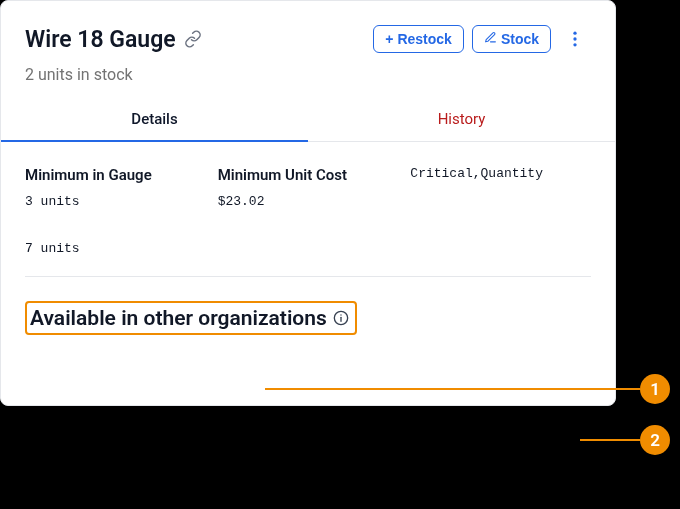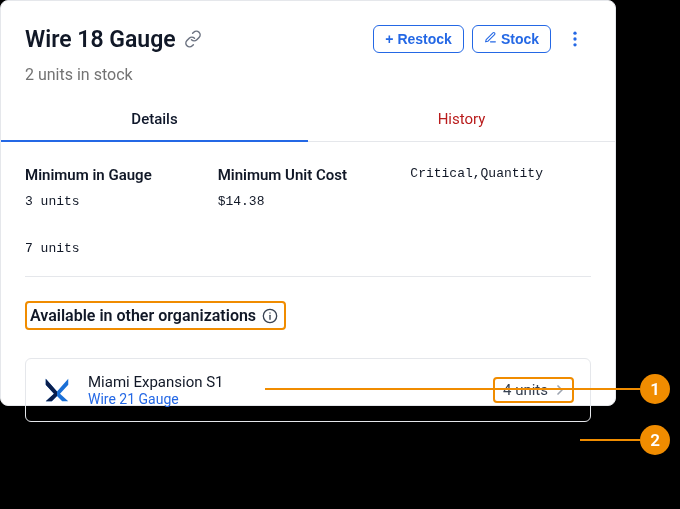--- a/index.html
+++ b/index.html
@@ -58,21 +58,21 @@
     padding: 24px 24px 4px 24px;
   }
   .field-label { font-size: 15px; font-weight: 600; color: #111827; margin-bottom: 10px; }
   .field-value { font-size: 13px; color: #111827; font-family: Liberation Mono, monospace; }
   .row-single { padding: 28px 24px 20px 24px; }
   .divider { height: 1px; background: #e5e7eb; margin: 0 24px; }
 
   .avail-section { padding: 24px 24px 10px 24px; }
   .avail-header {
     display: inline-flex; align-items: center; gap: 6px;
-    font-size: 16px; font-weight: 600; color: #111827;
+    font-size: 21px; font-weight: 600; color: #111827;
     padding: 3px 6px 3px 3px;
     border: 2px solid #f08c00; border-radius: 4px;
   }
   .info-icon { color: #374151; display: inline-flex; }
 
   .org-card {
     margin: 18px 24px 0 24px;
     border: 1px solid #e5e7eb;
     border-radius: 6px;
     padding: 14px 16px;
@@ -163,21 +163,21 @@
     <div class="tab inactive">History</div>
   </div>
 
   <div class="grid3">
     <div>
       <div class="field-label">Minimum in Gauge</div>
       <div class="field-value">3 units</div>
     </div>
     <div>
       <div class="field-label">Minimum Unit Cost</div>
-      <div class="field-value">$14.38</div>
+      <div class="field-value">$23.02</div>
     </div>
     <div>
       <div class="field-value">Critical,Quantity</div>
     </div>
   </div>
 
   <div class="row-single">
     <div>
       <div class="field-value">7 units</div>
     </div>
@@ -191,39 +191,19 @@
       <span class="info-icon">
         <svg width="16" height="16" viewBox="0 0 24 24" fill="none" stroke="currentColor" stroke-width="2" stroke-linecap="round" stroke-linejoin="round">
             <circle cx="12" cy="12" r="10"></circle>
             <line x1="12" y1="11" x2="12" y2="17"></line>
             <circle cx="12" cy="7.5" r="1" fill="currentColor" stroke="none"></circle>
           </svg>
       </span>
     </span>
   </div>
 
-  <div class="org-card">
-    <span class="org-logo">
-      <svg width="30" height="30" viewBox="0 0 40 40">
-          <path d="M5 5 L20 22 L35 5 L35 13 L24 25 L35 35 L27 35 L20 28 L13 35 L5 35 L16 25 L5 13 Z" fill="#1a6fd6"></path>
-          <path d="M5 5 L5 13 L16 25 L5 35 L13 35 L20 28 L20 22 Z" fill="#0a1f4d"></path>
-        </svg>
-    </span>
-    <div class="org-text">
-      <div class="org-name">Miami Expansion S1</div>
-      <div class="org-part">Wire 21 Gauge</div>
-    </div>
-    <div class="org-right">
-      <span class="org-units">4 units</span>
-      <span class="chevron-right">
-        <svg width="16" height="16" viewBox="0 0 24 24" fill="none" stroke="currentColor" stroke-width="2.5" stroke-linecap="round" stroke-linejoin="round">
-            <polyline points="9 18 15 12 9 6"></polyline>
-          </svg>
-      </span>
-    </div>
-  </div>
 
 </div>
 
 <div class="lead-line lead1"></div>
 <div class="lead-line lead2"></div>
 <div class="callout-badge callout1">1</div>
 <div class="callout-badge callout2">2</div>
 
 </body></html>

